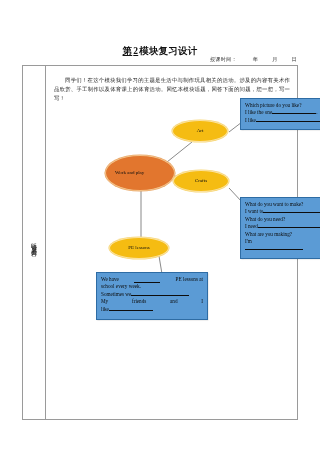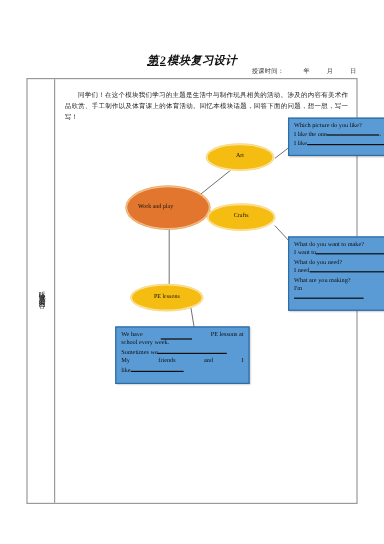--- a/index.html
+++ b/index.html
@@ -24,21 +24,20 @@
     background: #ffffff;
   }
 
   
   .title-wrap {
     position: absolute;
     left: 0;
     top: 40px;
     width: 320px;
     text-align: center;
-    font-style: italic;
   }
   .title {
     display: inline-block;
     font-size: 9.5px;
     font-weight: bold;
     letter-spacing: 0.2px;
     color: #111;
     white-space: nowrap;
   }
   .title .num {

